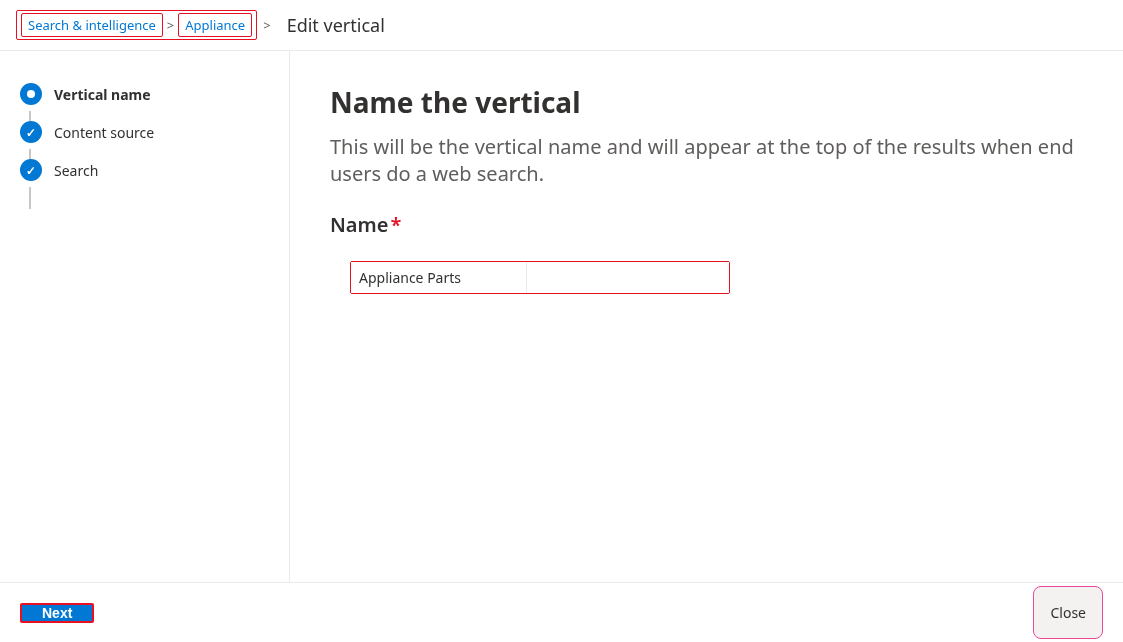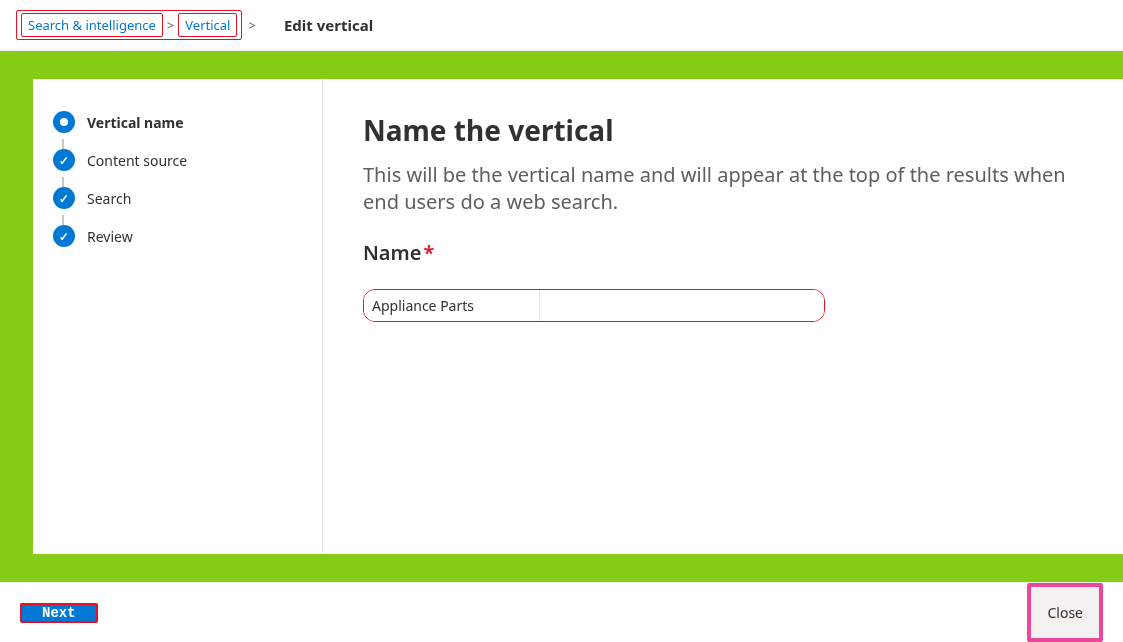--- a/index.html
+++ b/index.html
@@ -12,24 +12,23 @@
       font-size: 14px;
       color: #323130;
       background: #f3f2f1;
       width: 1123px;
       height: 642px;
       overflow: hidden;
     }
     .main-container {
       width: 1123px;
       height: 642px;
-      background: #84cc16;
+      background: #0ea5e9;
       display: flex;
       flex-direction: column;
-      gap: 28px;
     }
     
     .breadcrumb-bar {
       display: flex;
       align-items: center;
       padding: 10px 16px;
       border-bottom: 1px solid #edebe9;
       background: #fff;
       gap: 6px;
     }
@@ -40,39 +39,38 @@
       text-decoration: none;
       border: 1.5px solid #e81123;
       padding: 2px 6px;
       border-radius: 2px;
     }
     .breadcrumb-separator {
       color: #605e5c;
       font-size: 13px;
     }
     .breadcrumb-current {
-      font-size: 15px;
-      color: #323130;
-      margin-left: 22px;
-      font-weight: 700;
+      font-size: 18px;
+      color: #323130;
+      margin-left: 10px;
+      font-weight: 400;
     }
     .breadcrumb-outline {
       display: flex;
       align-items: center;
       border: 1.5px solid #e81123;
       padding: 2px 4px;
       border-radius: 2px;
       gap: 4px;
     }
     
     .body-layout {
       display: flex;
       flex: 1;
       overflow: hidden;
-      padding-left: 33px;
     }
     
     .sidebar {
       width: 290px;
       border-right: 1px solid #edebe9;
       padding: 24px 0;
       background: #fff;
       flex-shrink: 0;
     }
     .step-item {
@@ -145,24 +143,25 @@
       font-weight: 600;
       color: #323130;
       margin-bottom: 23px;
     }
     .field-label .required {
       color: #e81123;
       margin-left: 2px;
     }
     .name-input-container {
       border: 1.5px solid #e81123;
-      border-radius: 12px;
+      border-radius: 2px;
       overflow: hidden;
-      width: 462px;
-      display: flex;
+      width: 380px;
+      display: flex;
+      margin-left: 20px;
     }
     .name-input-filled {
       background: #fff;
       border: none;
       outline: none;
       padding: 6px 8px;
       font-size: 14px;
       color: #323130;
       width: 175px;
       font-family: inherit;
@@ -190,44 +189,44 @@
     }
     .btn-next {
       background: #0078d4;
       color: #fff;
       border: 2px solid #e81123;
       border-radius: 2px;
       padding: 0 20px;
       font-size: 14px;
       font-weight: 600;
       cursor: pointer;
-      font-family: Liberation Mono, monospace;
+      font-family: Liberation Sans, sans-serif;
     }
     .btn-close {
       background: #f3f2f1;
       color: #323130;
-      border: 4px solid #ec4899;
-      border-radius: 2px;
+      border: 1px solid #ec4899;
+      border-radius: 8px;
       padding: 16px 16px;
       font-size: 14px;
       cursor: pointer;
       font-family: inherit;
       margin-left: auto;
     }
   </style>
 </head>
 <body>
 
 <div class="main-container">
 
   <div class="breadcrumb-bar">
     <div class="breadcrumb-outline">
       <span class="breadcrumb-link">Search &amp; intelligence</span>
       <span class="breadcrumb-separator">&gt;</span>
-      <span class="breadcrumb-link">Vertical</span>
+      <span class="breadcrumb-link">Appliance</span>
     </div>
     <span class="breadcrumb-separator">&gt;</span>
     <span class="breadcrumb-current">Edit vertical</span>
   </div>
 
   <div class="body-layout">
 
     <nav class="sidebar">
 
       <div class="step-item">
@@ -250,26 +249,20 @@
 
       <div class="step-item">
         <div class="step-circle completed">
           <span class="checkmark"></span>
         </div>
         <span class="step-label">Search</span>
         <div class="step-connector"></div>
       </div>
 
 
-      <div class="step-item">
-        <div class="step-circle completed">
-          <span class="checkmark"></span>
-        </div>
-        <span class="step-label">Review</span>
-      </div>
 
     </nav>
 
     <div class="main-content">
       <h1 class="page-title">Name the vertical</h1>
       <p class="page-description">This will be the vertical name and will appear at the top of the results when end users do a web search.</p>
 
       <div>
         <div class="field-label">
           <span>Name</span><span class="required">*</span>

